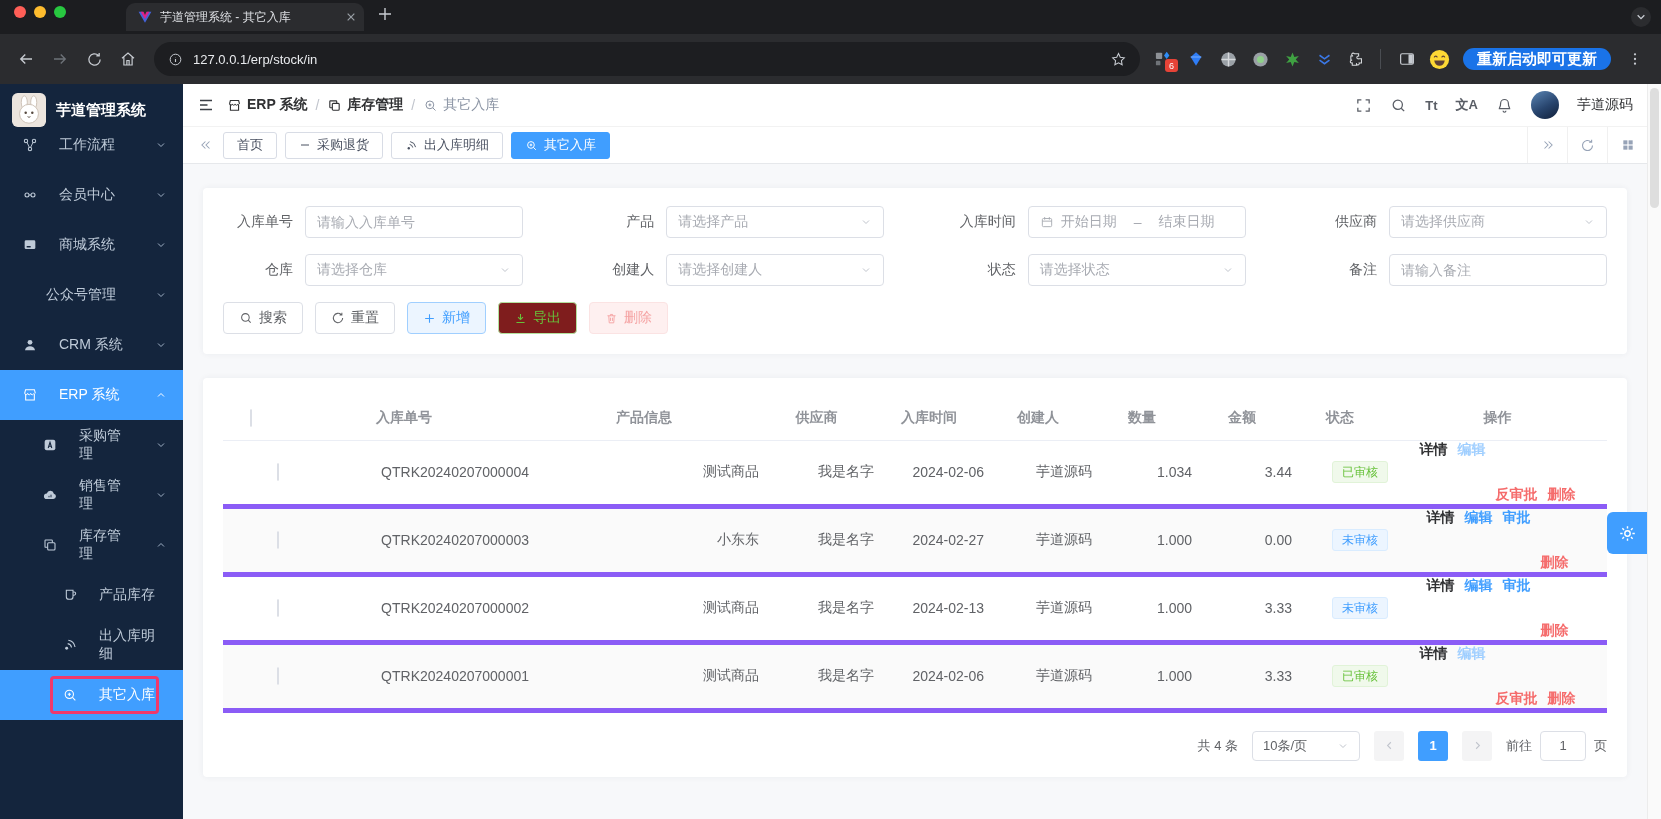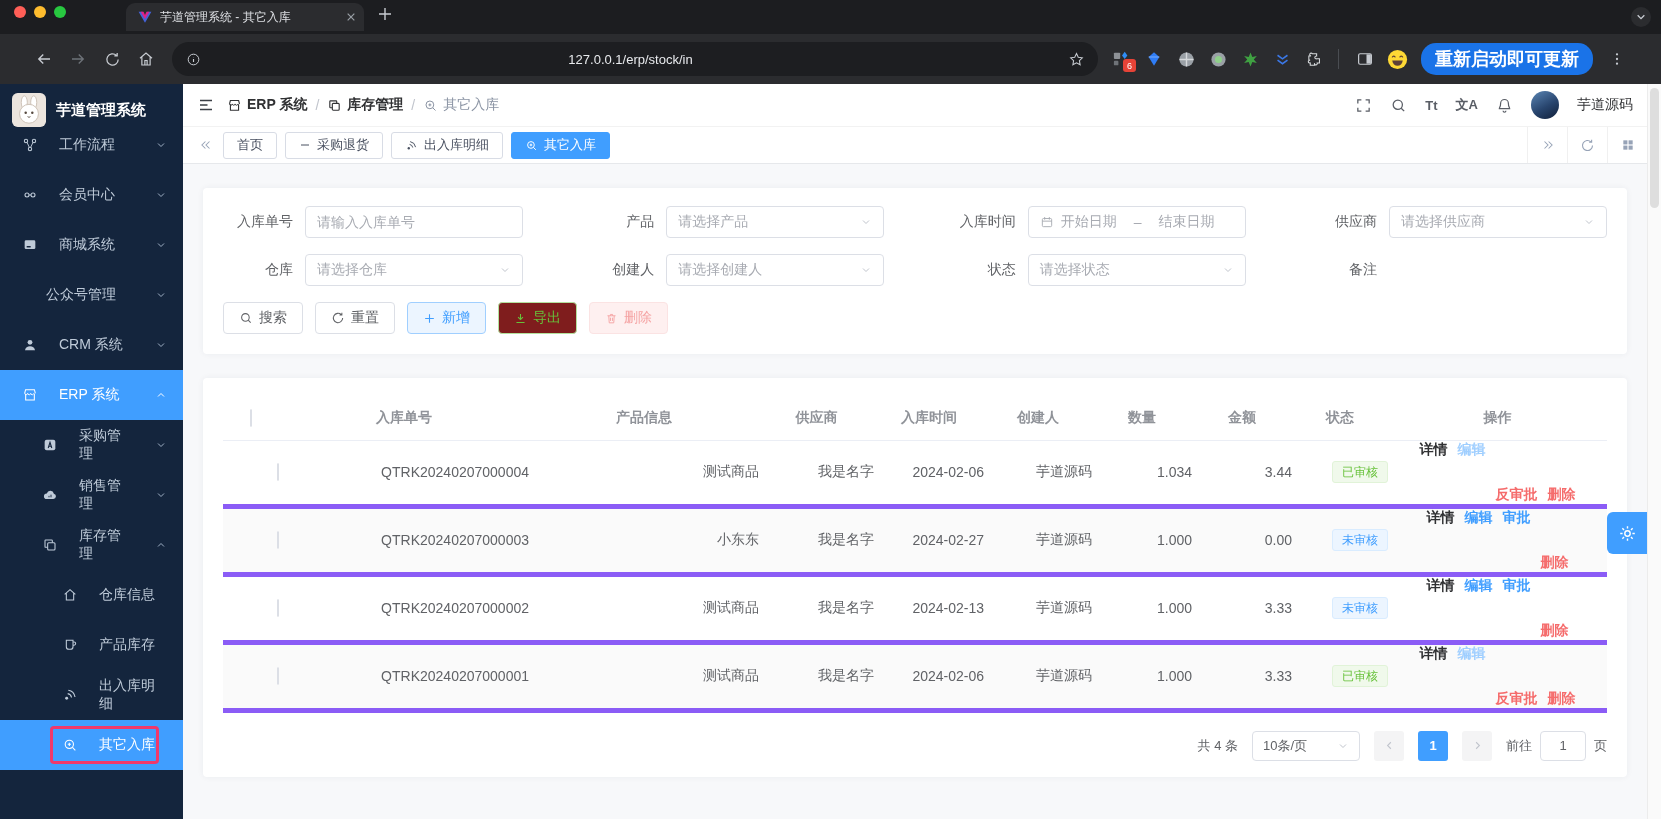--- a/index.html
+++ b/index.html
@@ -13,33 +13,33 @@
   .light { width:12px; height:12px; border-radius:50%; }
   .light.r{background:#ff5f57}.light.y{background:#febc2e}.light.g{background:#28c840}
   .btab { margin-left:46px; width:238px; height:28px; background:#2b2c2f; border-radius:9px 9px 0 0;
     display:flex; align-items:center; gap:8px; padding:0 8px 0 12px; }
   .btab-title { color:#dfe1e5; font-size:12px; flex:1; white-space:nowrap; overflow:hidden; }
   .tab-close,.newtab-btn { color:#9aa0a6; display:flex; align-items:center; justify-content:center; }
   .newtab-btn { margin:0 0 7px 14px; }
   .tabsearch { position:absolute; right:10px; top:7px; width:20px; height:20px; border-radius:50%;
     background:#2b2c2f; display:flex; align-items:center; justify-content:center; color:#c7cbd1; }
 
-  .toolbar { height:50px; background:#2b2c2f; display:flex; align-items:center; padding:0 28px; gap:2px;text-align:center; }
+  .toolbar { height:50px; background:#2b2c2f; display:flex; align-items:center; padding:0 10px; gap:2px; }
   .tool-icon { width:32px; height:32px; border-radius:50%; display:flex; align-items:center; justify-content:center; color:#c7cbd1; }
   .tool-icon.dim { color:#6e7379; }
   .urlbar { flex:1; height:34px; background:#1d1e21; border-radius:17px; display:flex; align-items:center;
     gap:10px; padding:0 6px 0 14px; margin:0 8px; color:#c7cbd1; }
   .url-text { color:#e8eaed; font-size:13px; flex:1; }
   .ext-group { display:flex; align-items:center; gap:4px; }
   .ext { width:28px; height:28px; display:flex; align-items:center; justify-content:center; position:relative; }
   .ext-badge { position:absolute; right:0; bottom:1px; min-width:13px; height:13px; background:#e64337;
     color:#fff; font-size:9px; border-radius:3px; display:flex; align-items:center; justify-content:center; padding:0 2px; }
   .tdivider { width:1px; height:20px; background:#4a4d52; margin:0 8px; }
-  .update-btn { height:32px; border-radius:15px; background:var(--chrome-update-blue,#1a73e8); color:#fff;
-    font-size:18px; font-weight:700; display:flex; align-items:center; padding:0 14px; margin:0 6px 0 8px; white-space:nowrap; }
+  .update-btn { height:22px; border-radius:15px; background:var(--chrome-update-blue,#1a73e8); color:#fff;
+    font-size:15px; font-weight:700; display:flex; align-items:center; padding:0 14px; margin:0 6px 0 8px; white-space:nowrap; }
 
   
   .app { display:flex; height:735px; position:relative; }
   .sidebar { width:183px; background:var(--sidebar-bg,#14253d); color:#bfcbd9; flex-shrink:0; overflow:hidden; }
   .logo-row { height:52px; display:flex; align-items:center; gap:10px; padding:0 12px;
     position:relative; z-index:2; background:var(--sidebar-bg,#14253d); }
   .logo-title { color:#fff; font-weight:700; font-size:15px; white-space:nowrap; }
   .menu { position:relative; z-index:1; margin-top:-16px; }
   .mi { height:50px; display:flex; align-items:center; gap:21px; padding:0 16px 0 22px; position:relative; cursor:default; }
   .mi.lvl2 { padding-left:42px; }
@@ -401,28 +401,20 @@
               <rect x="8.5" y="8.5" width="11" height="11" rx="1.5" fill="none" stroke="currentColor" stroke-width="1.6"></rect>
               <path d="M15.5 8.5V5.5a1 1 0 0 0-1-1h-9a1 1 0 0 0-1 1v9a1 1 0 0 0 1 1h3" fill="none" stroke="currentColor" stroke-width="1.6"></path>
             </svg>
           </span>
         <span>库存管理</span>
         <span class="chev">
             <svg width="12" height="12" viewBox="0 0 24 24">
               <path d="M6 15l6-6 6 6" fill="none" stroke="currentColor" stroke-width="2"></path>
             </svg>
           </span>
-      </div>
-      <div class="mi lvl3">
-        <span class="micon">
-            <svg viewBox="0 0 24 24" width="16" height="16">
-              <path d="M4 11l8-7 8 7M6.5 9.5V19.5h11V9.5" fill="none" stroke="currentColor" stroke-width="1.6"></path>
-            </svg>
-          </span>
-        <span>仓库信息</span>
       </div>
       <div class="mi lvl3">
         <span class="micon">
             <svg viewBox="0 0 24 24" width="16" height="16">
               <path d="M6.5 5h10v9.5a4 4 0 0 1-4 4h-2a4 4 0 0 1-4-4z" fill="none" stroke="currentColor" stroke-width="1.6"></path>
               <path d="M16.5 7.5h1.6a2.4 2.4 0 0 1 0 4.8h-1.6" fill="none" stroke="currentColor" stroke-width="1.6"></path>
             </svg>
           </span>
         <span>产品库存</span>
       </div>
@@ -645,20 +637,21 @@
               <span>请选择状态</span>
               <span class="sel-chev">
                   <svg width="12" height="12" viewBox="0 0 24 24">
                     <path d="M6 9l6 6 6-6" fill="none" stroke="currentColor" stroke-width="2"></path>
                   </svg>
                 </span>
             </div>
           </div>
           <div class="field">
             <span class="flabel">备注</span>
+            <input class="control-input" placeholder="请输入备注" style="">
           </div>
         </div>
 
         <div class="btnrow">
           <button class="btn">
             <svg width="14" height="14" viewBox="0 0 24 24">
                 <circle cx="11" cy="11" r="6.5" fill="none" stroke="currentColor" stroke-width="1.8"></circle>
                 <path d="M15.8 15.8L20 20" stroke="currentColor" stroke-width="1.8"></path>
               </svg>
             <span>搜索</span>

